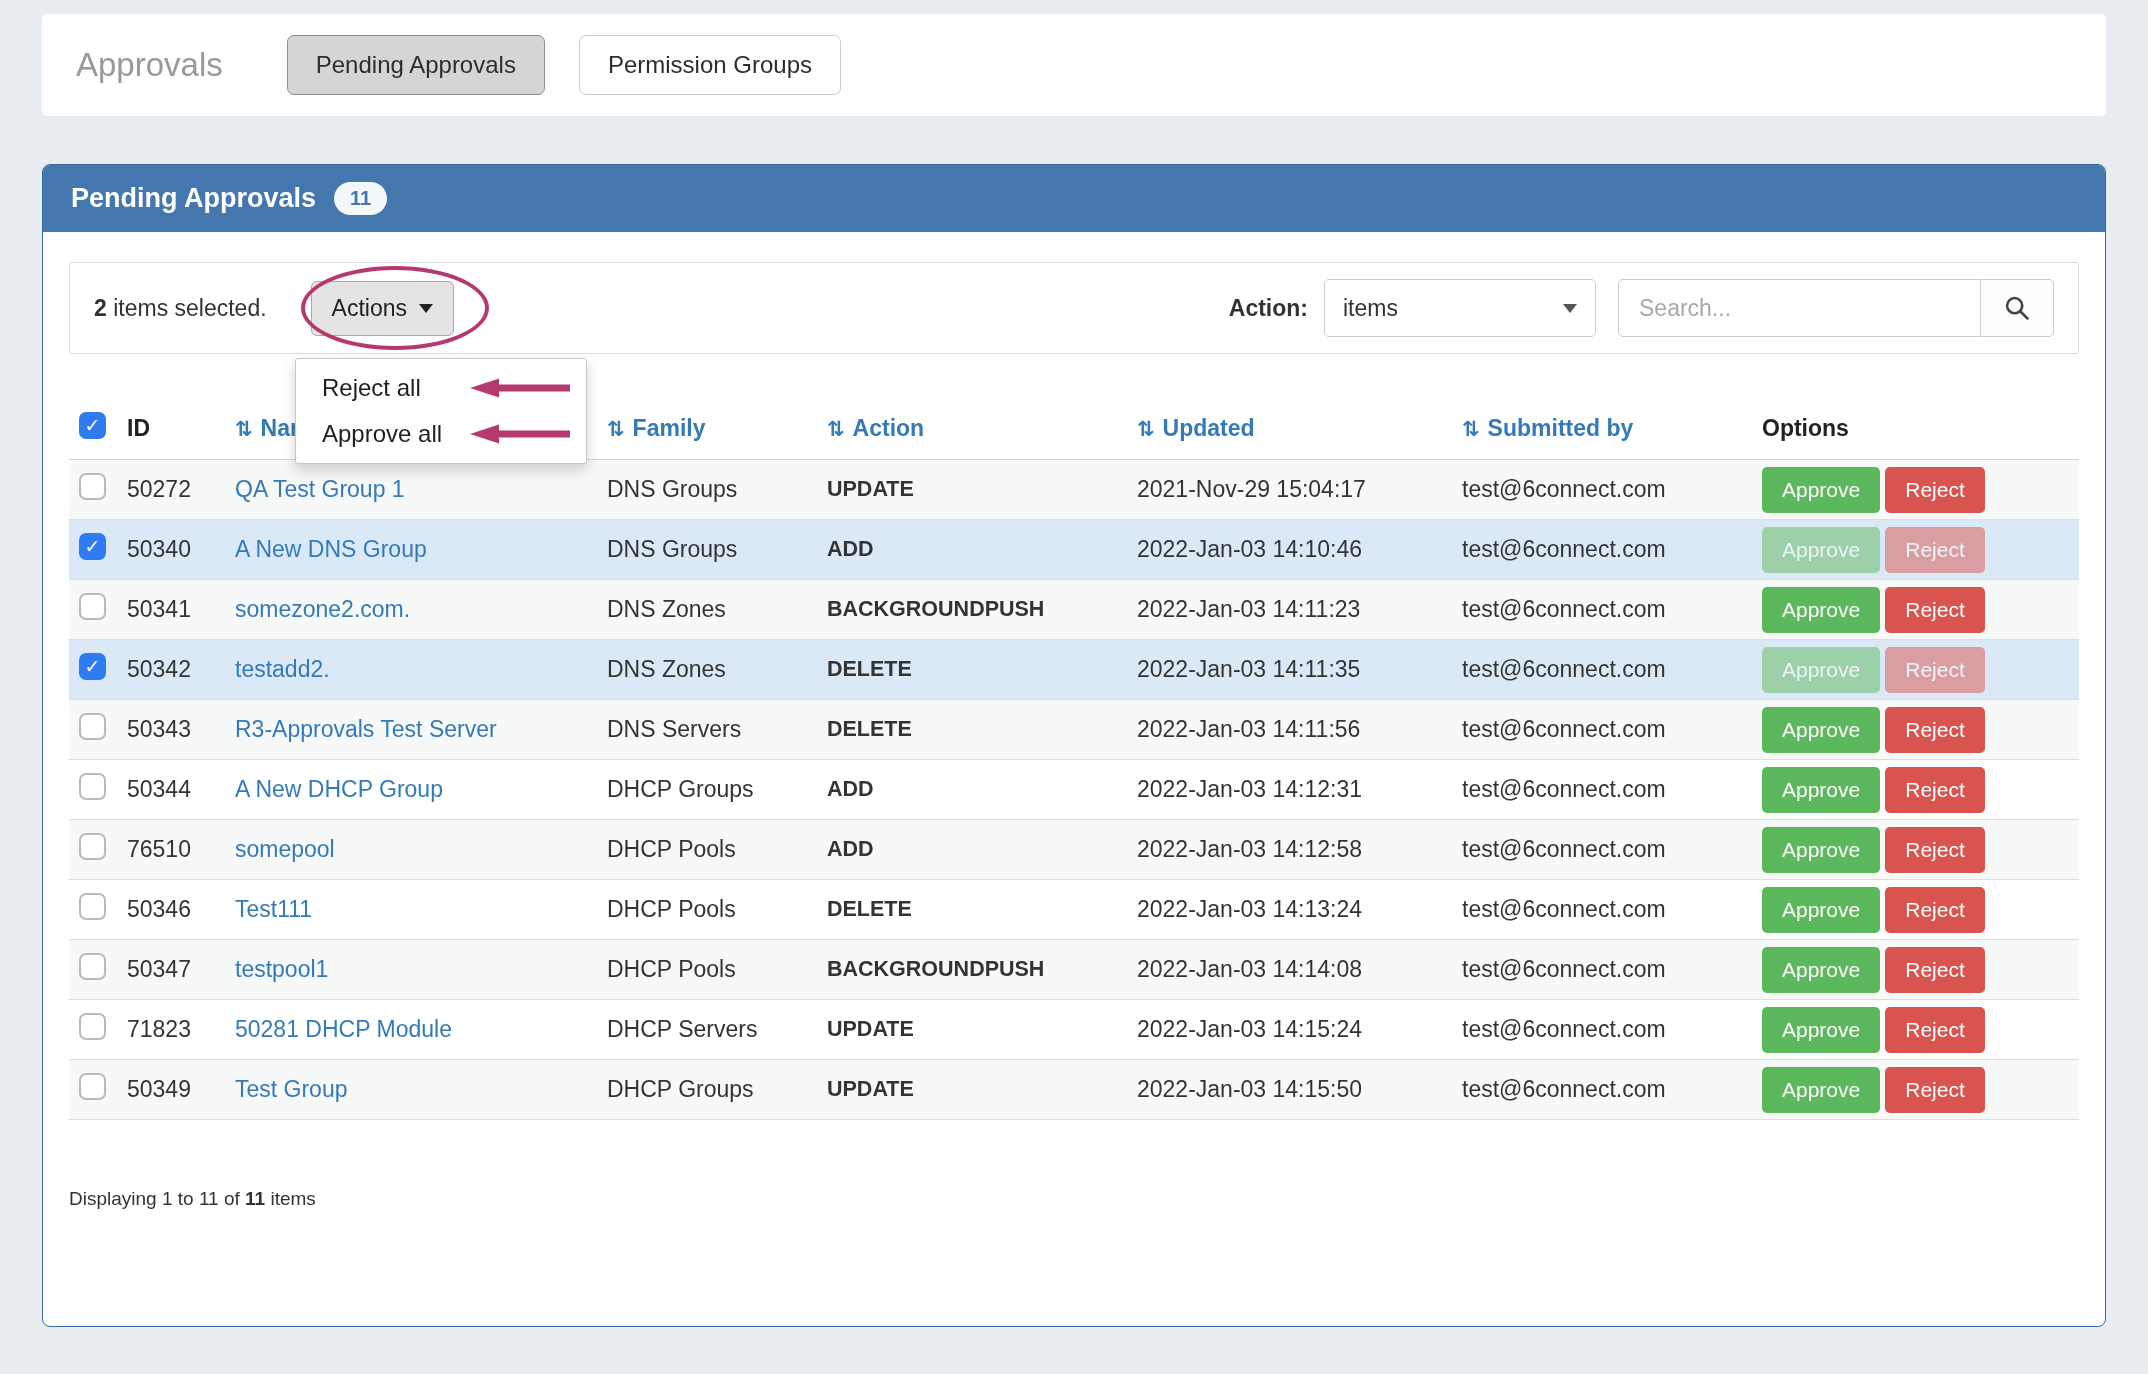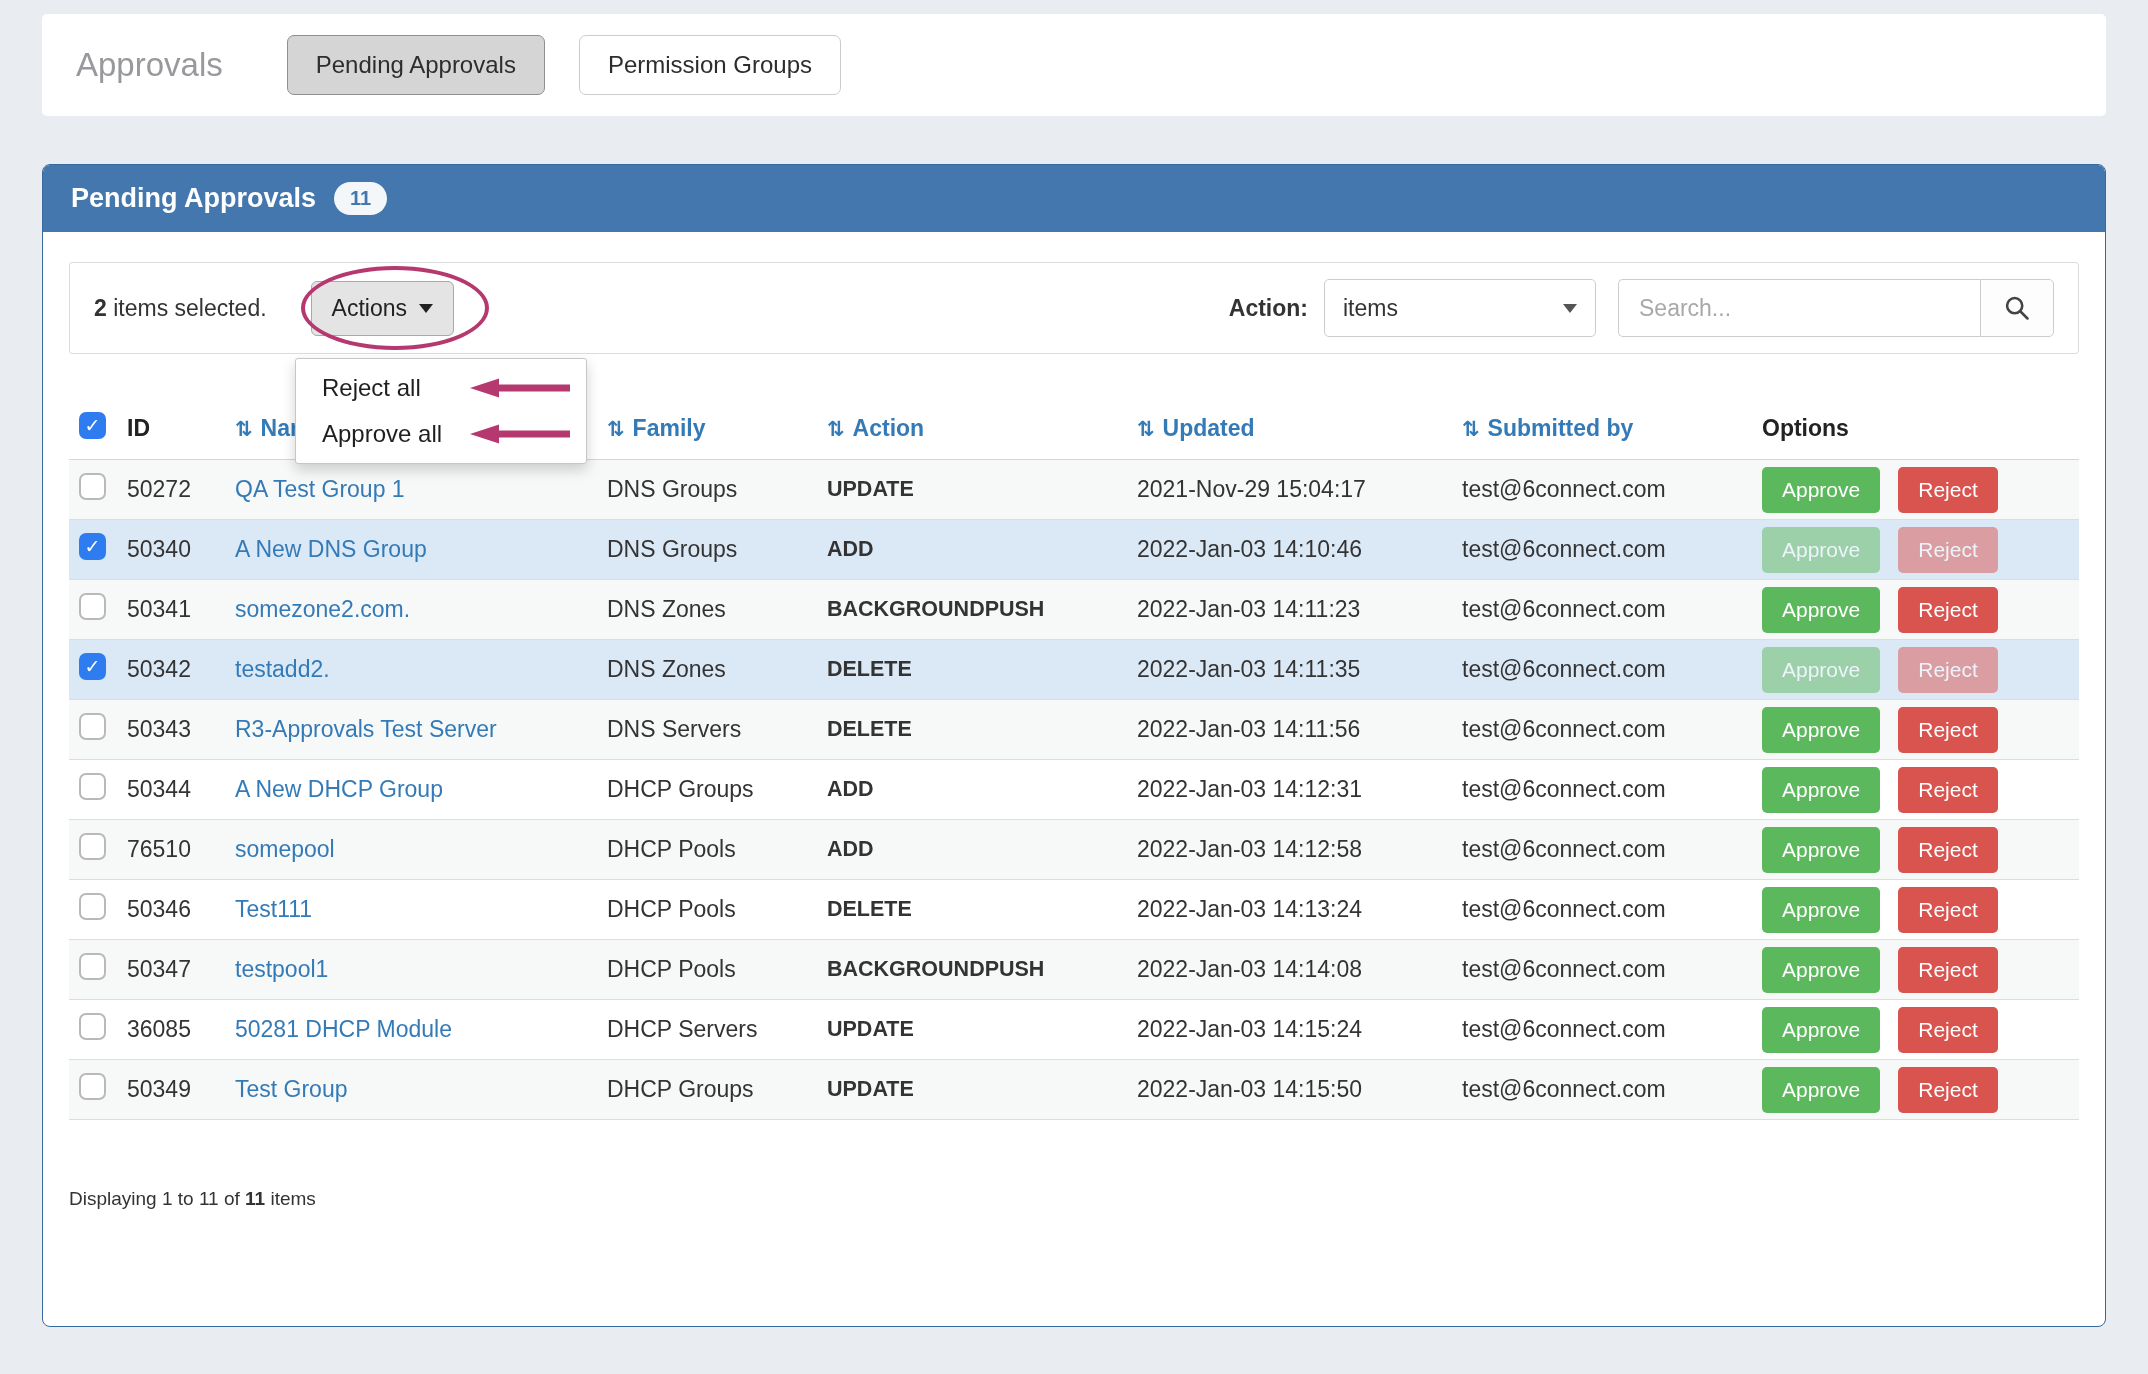--- a/index.html
+++ b/index.html
@@ -93,21 +93,21 @@
   }
   .thead { height: 62px; border-bottom: 1px solid #d6d6d6; font-size: 23px; font-weight: bold; color: #222; }
   .th.sortable { color: #337ab7; display: flex; align-items: center; gap: 8px; cursor: pointer; }
   .sort { font-size: 21px; }
   .trow { height: 60px; border-bottom: 1px solid #ddd; font-size: 23px; background: #fff; }
   .trow.stripe { background: #f7f8f8; }
   .trow.selected { background: #dbe9f7; }
   .cell.cb { padding-left: 10px; }
   .name-link { color: #337ab7; text-decoration: none; cursor: pointer; text-align: right; }
   .cell.action { font-weight: bold; font-size: 21.5px; }
-  .cell.options { display: flex; gap: 18px; }
+  .cell.options { display: flex; gap: 5px; }
   .btn {
     border: none; border-radius: 5px; color: #fff; font-size: 21px;
     font-family: inherit; padding: 11px 20px; cursor: pointer;
   }
   .btn.approve { background: #5cb85c; }
   .btn.reject { background: #d9534f; }
   .btn.muted { opacity: .5; cursor: default; }
   .checkbox {
     width: 27px; height: 27px; border: 2px solid #b9b9b9; border-radius: 7px;
     background: #fff; display: inline-block; position: relative; cursor: pointer;
@@ -319,21 +319,21 @@
     <div class="cell action">BACKGROUNDPUSH</div>
     <div class="cell">2022-Jan-03 14:14:08</div>
     <div class="cell">test@6connect.com</div>
     <div class="cell options">
       <button class="btn approve">Approve</button>
       <button class="btn reject">Reject</button>
     </div>
   </div>
           <div class="trow">
     <div class="cell cb"><span class="checkbox"></span></div>
-    <div class="cell">36085</div>
+    <div class="cell">71823</div>
     <div class="cell"><a class="name-link">50281 DHCP Module</a></div>
     <div class="cell">DHCP Servers</div>
     <div class="cell action">UPDATE</div>
     <div class="cell">2022-Jan-03 14:15:24</div>
     <div class="cell">test@6connect.com</div>
     <div class="cell options">
       <button class="btn approve">Approve</button>
       <button class="btn reject">Reject</button>
     </div>
   </div>

